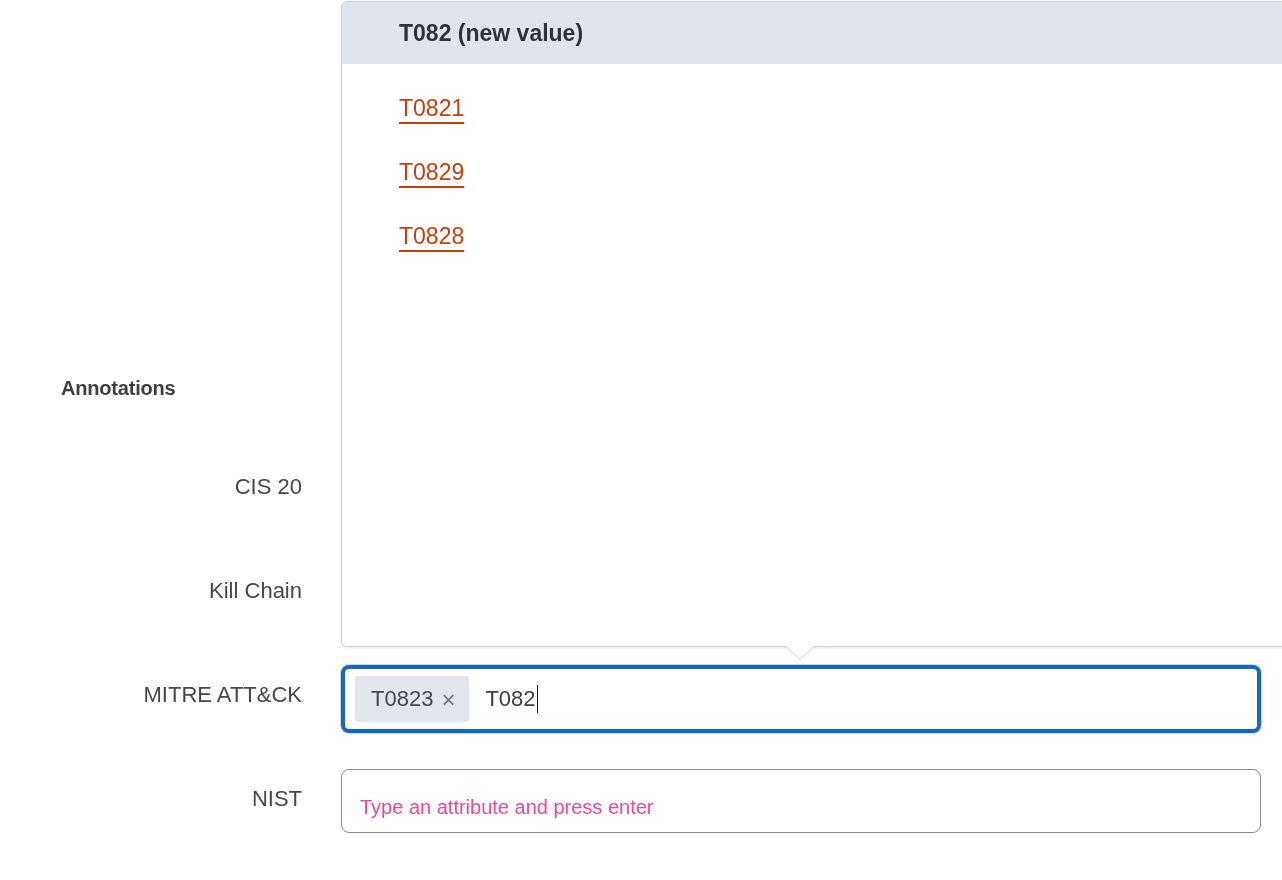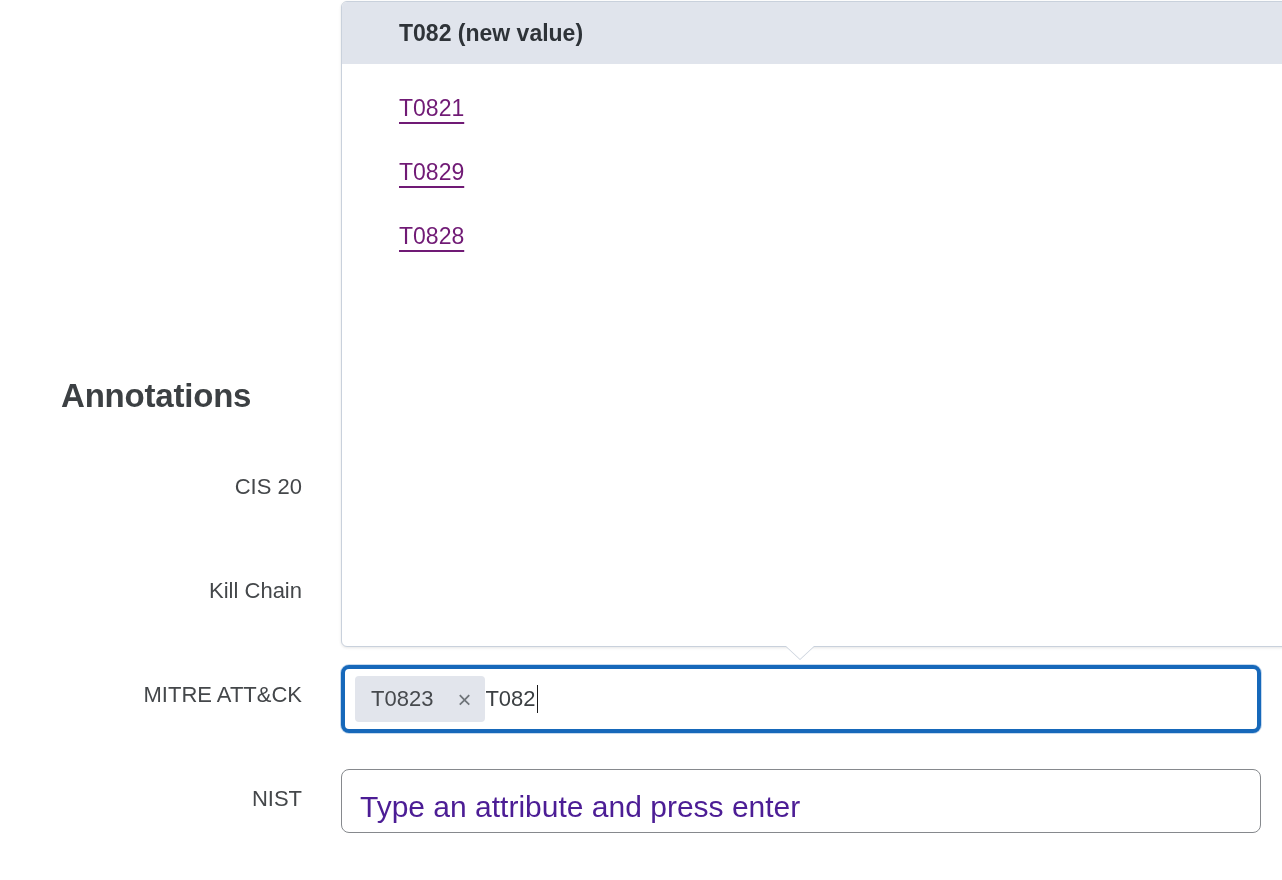--- a/index.html
+++ b/index.html
@@ -22,21 +22,21 @@
     left: 0;
     top: 0;
     width: 1282px;
     height: 880px;
   }
 
   .page-title {
     position: absolute;
     left: 61px;
     top: 377px;
-    font-size: 33px;
+    font-size: 20px;
     font-weight: bold;
     color: #3c4043;
     letter-spacing: -0.2px;
     white-space: nowrap;
   }
 
   .field-label {
     position: absolute;
     right: 980px;       
     width: 400px;
@@ -67,42 +67,42 @@
     background: #ffffff;
     display: flex;
     align-items: center;
     padding: 0 10px;
     box-shadow: 0 0 0 1px rgba(22,104,186,0.25);
   }
 
   .tag-chip {
     display: inline-flex;
     align-items: center;
-    gap: 24px;
+    gap: 8px;
     background: #e2e5ec;
     border-radius: 4px;
     height: 46px;
     padding: 0 14px 0 16px;
     font-size: 22px;
     color: #46494d;
     white-space: nowrap;
     user-select: none;
   }
   .tag-chip-remove {
     font-size: 24px;
     line-height: 1;
     color: #6f7479;
     cursor: pointer;
     padding-top: 2px;
   }
 
   .tag-typed-wrap {
     display: flex;
     align-items: center;
-    margin-left: 0;
+    margin-left: 16px;
     font-size: 22px;
     color: #3c4043;
     white-space: nowrap;
   }
   .text-caret {
     display: inline-block;
     width: 1.5px;
     height: 28px;
     background: #1a1a1a;
     margin-left: 1px;
@@ -114,22 +114,22 @@
     height: 64px;
     box-sizing: border-box;
     border: 1px solid #86898d;
     border-radius: 8px;
     background: #ffffff;
     display: flex;
     align-items: center;
     padding: 0 18px;
   }
   .placeholder-text {
-    font-size: 30px;
-    color: #4c1d95;
+    font-size: 20px;
+    color: #ec4899;
     white-space: nowrap;
     margin-top: 12px;
   }
 
   
   .dropdown-panel {
     position: absolute;
     left: 341px;
     top: 1px;
     width: 956px;
@@ -160,21 +160,21 @@
   }
   .dropdown-item {
     height: 64px;
     display: flex;
     align-items: center;
     padding-left: 57px;
     box-sizing: border-box;
   }
   .dropdown-item-link {
     font-size: 23px;
-    color: #701a75;
+    color: #c2410c;
     text-decoration: underline;
     text-underline-offset: 6px;
     text-decoration-thickness: 1.6px;
     cursor: pointer;
     white-space: nowrap;
   }
 
   
   .dropdown-caret {
     position: absolute;

